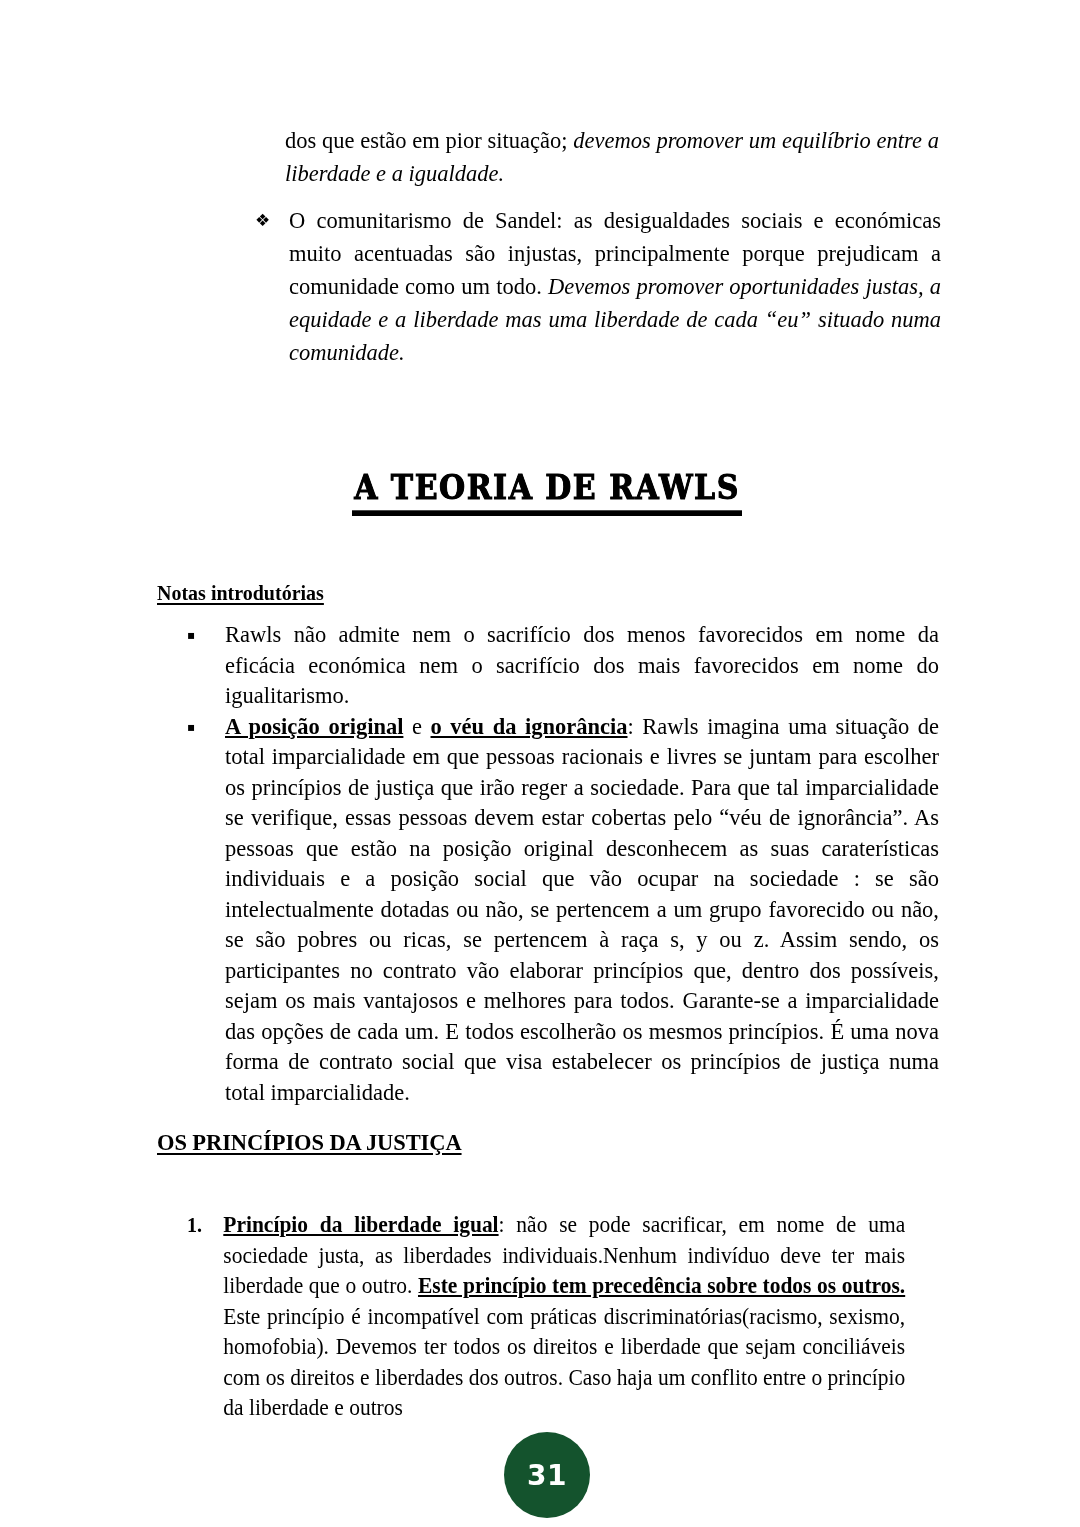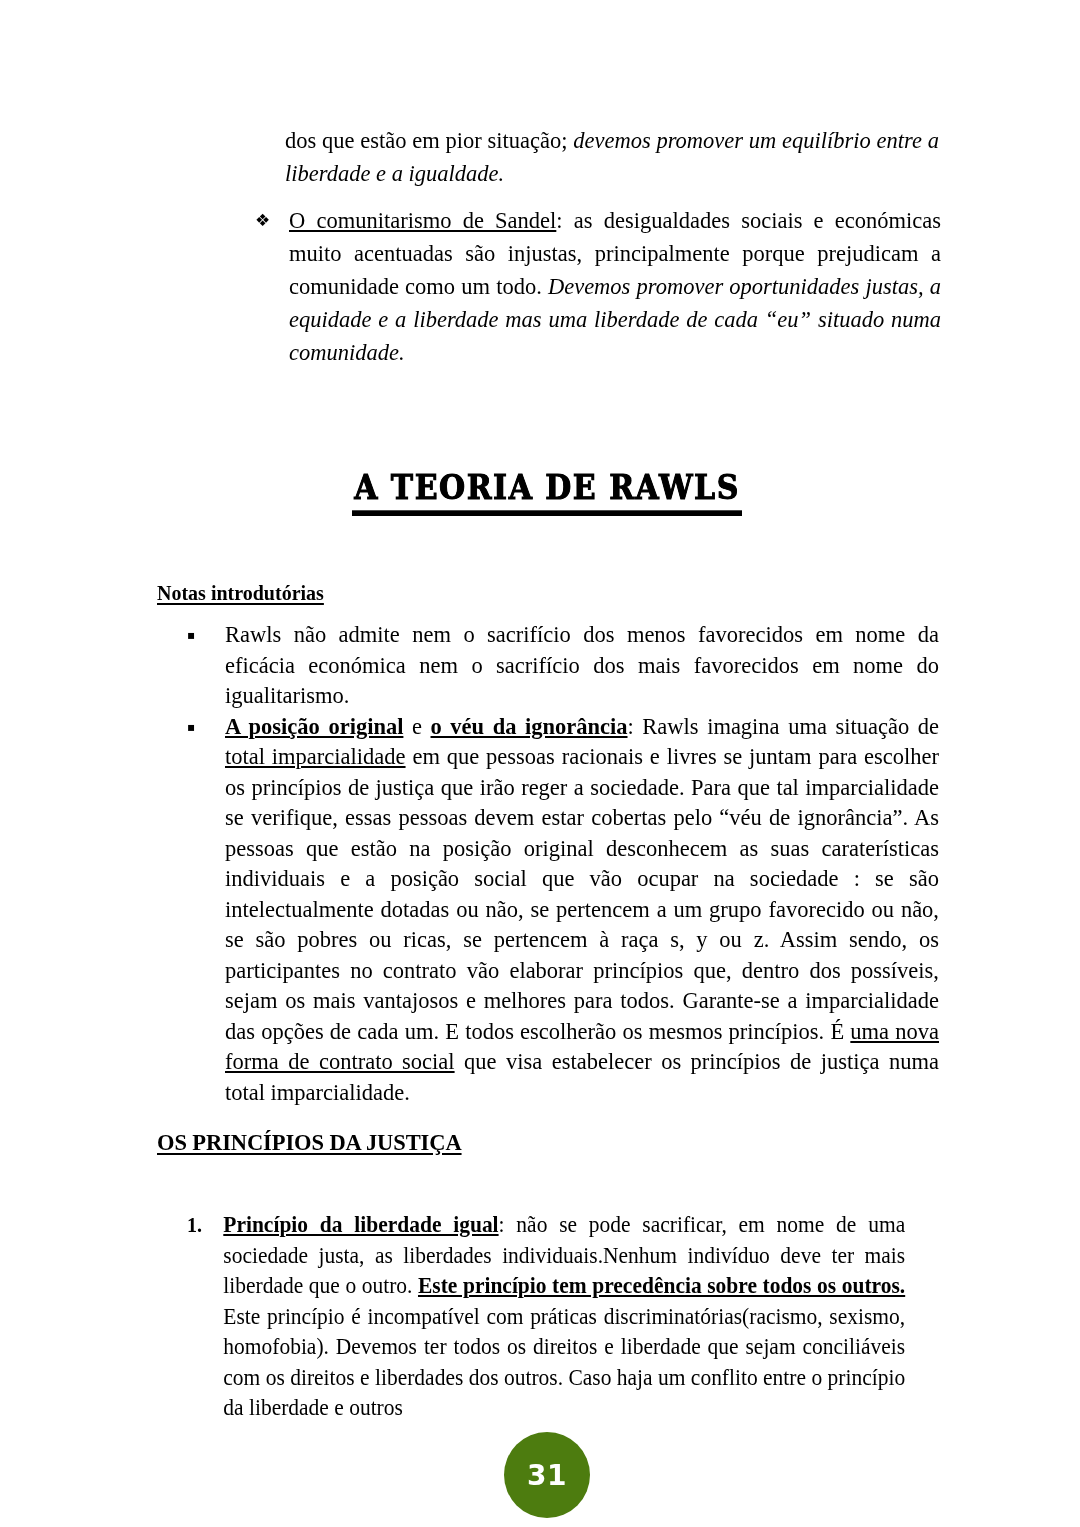--- a/index.html
+++ b/index.html
@@ -34,21 +34,21 @@
   .serif { font-family: "Liberation Serif", "DejaVu Serif", serif; }
   .narrow {
     font-family: "Liberation Serif", "DejaVu Serif", serif;
     font-stretch: semi-condensed;
     transform: scaleX(0.955);
     transform-origin: left top;
   }
 
   i, .ital { font-style: italic; }
   b, .bold { font-weight: normal; }
-  .u { text-decoration: underline; text-underline-offset: 2px; }
+  .u { text-underline-offset: 2px; }
   .bu { font-weight: bold; text-decoration: underline; text-underline-offset: 2px; }
 
   
   #intro-para {
     left: 278px;
     top: 124px;
     width: 654px;
     font-size: 22.5px;
     line-height: 33px;
   }
@@ -227,17 +227,17 @@
 
   <div class="subhead" id="head-principios">OS PRINCÍPIOS DA JUSTIÇA</div>
 
   <div id="principios-list" class="narrow">
     <div class="li">
       <span class="marker">1.</span>
       <span class="body"><span class="bu">Princípio da liberdade igual</span><span>: não se pode sacrificar, em nome de uma sociedade justa, as liberdades individuais.Nenhum indivíduo deve ter mais liberdade que o outro. </span><span class="bu">Este princípio tem precedência sobre todos os outros.</span><span> Este princípio é incompatível com práticas discriminatórias(racismo, sexismo, homofobia). Devemos ter todos os direitos e liberdade que sejam conciliáveis com os direitos e liberdades dos outros. Caso haja um conflito entre o princípio da liberdade e outros</span></span>
     </div>
   </div>
 
-  <div id="page-badge" style="background: #4d7c0f;">
+  <div id="page-badge" style="background: #14532d;">
     <span class="num" style="color: rgb(255, 255, 255);">31</span>
   </div>
 
 </div>
 
 </body></html>

